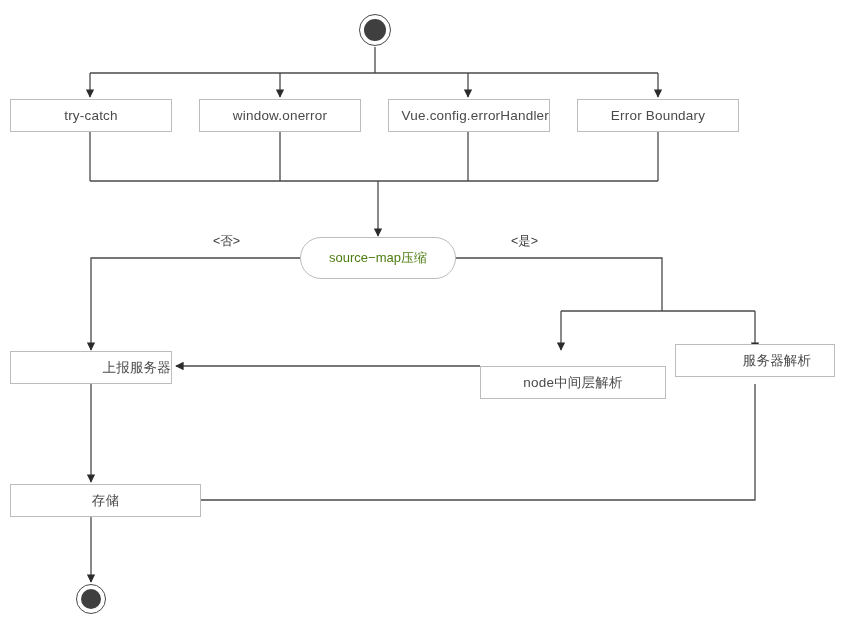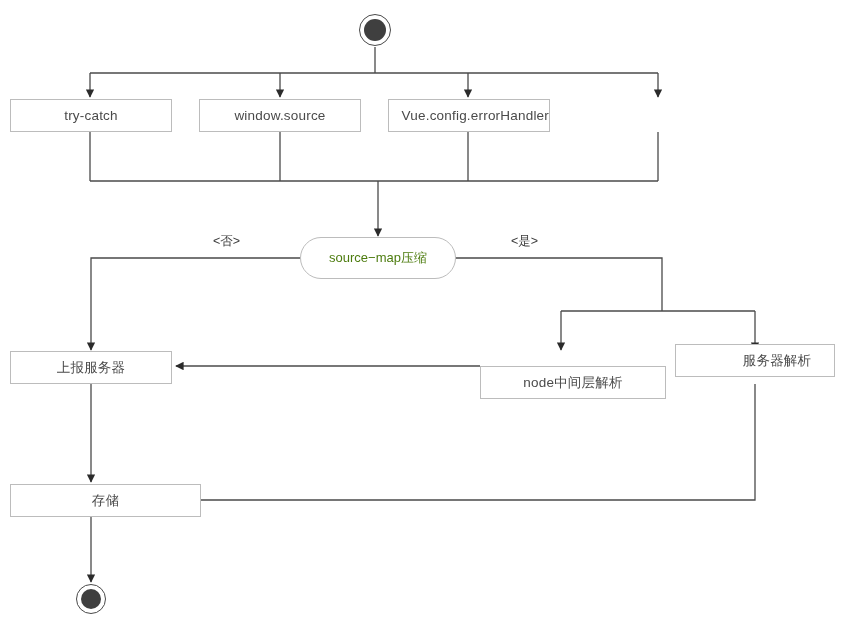--- a/index.html
+++ b/index.html
@@ -124,41 +124,44 @@
 
   <div class="terminal" style="left:359px; top:14px; width:32px; height:32px;">
     <div class="terminal-core" style="left:4px; top:4px; width:22px; height:22px;"></div>
   </div>
 
   <div class="node-box" style="left:10px; top:99px; width:162px; height:33px;justify-content:center;">
     <span>try-catch</span>
   </div>
 
   <div class="node-box" style="left:199px; top:99px; width:162px; height:33px;">
-    <span>window.source</span>
+    <span>window.onerror</span>
   </div>
 
   <div class="node-box" style="left:388px; top:99px; width:162px; height:33px;justify-content:flex-end;">
     <span>Vue.config.errorHandler</span>
   </div>
 
+  <div class="node-box" style="left:577px; top:99px; width:162px; height:33px;">
+    <span>Error Boundary</span>
+  </div>
 
   <div class="node-decision" style="left:300px; top:237px; width:156px; height:42px;">
     <span>source−map压缩</span>
   </div>
 
   <div class="edge-label" style="left:213px; top:233px;">
     <span>&lt;否&gt;</span>
   </div>
 
   <div class="edge-label" style="left:511px; top:233px;">
     <span>&lt;是&gt;</span>
   </div>
 
-  <div class="node-box cjk" style="left:10px; top:351px; width:162px; height:33px;">
+  <div class="node-box cjk" style="left:10px; top:351px; width:162px; height:33px;justify-content:flex-end;">
     <span>上报服务器</span>
   </div>
 
   <div class="node-box cjk" style="left:480px; top:366px; width:186px; height:33px;">
     <span>node中间层解析</span>
   </div>
 
   <div class="node-box cjk" style="left:675px; top:344px; width:160px; height:33px;padding-left:44px;">
     <span>服务器解析</span>
   </div>

